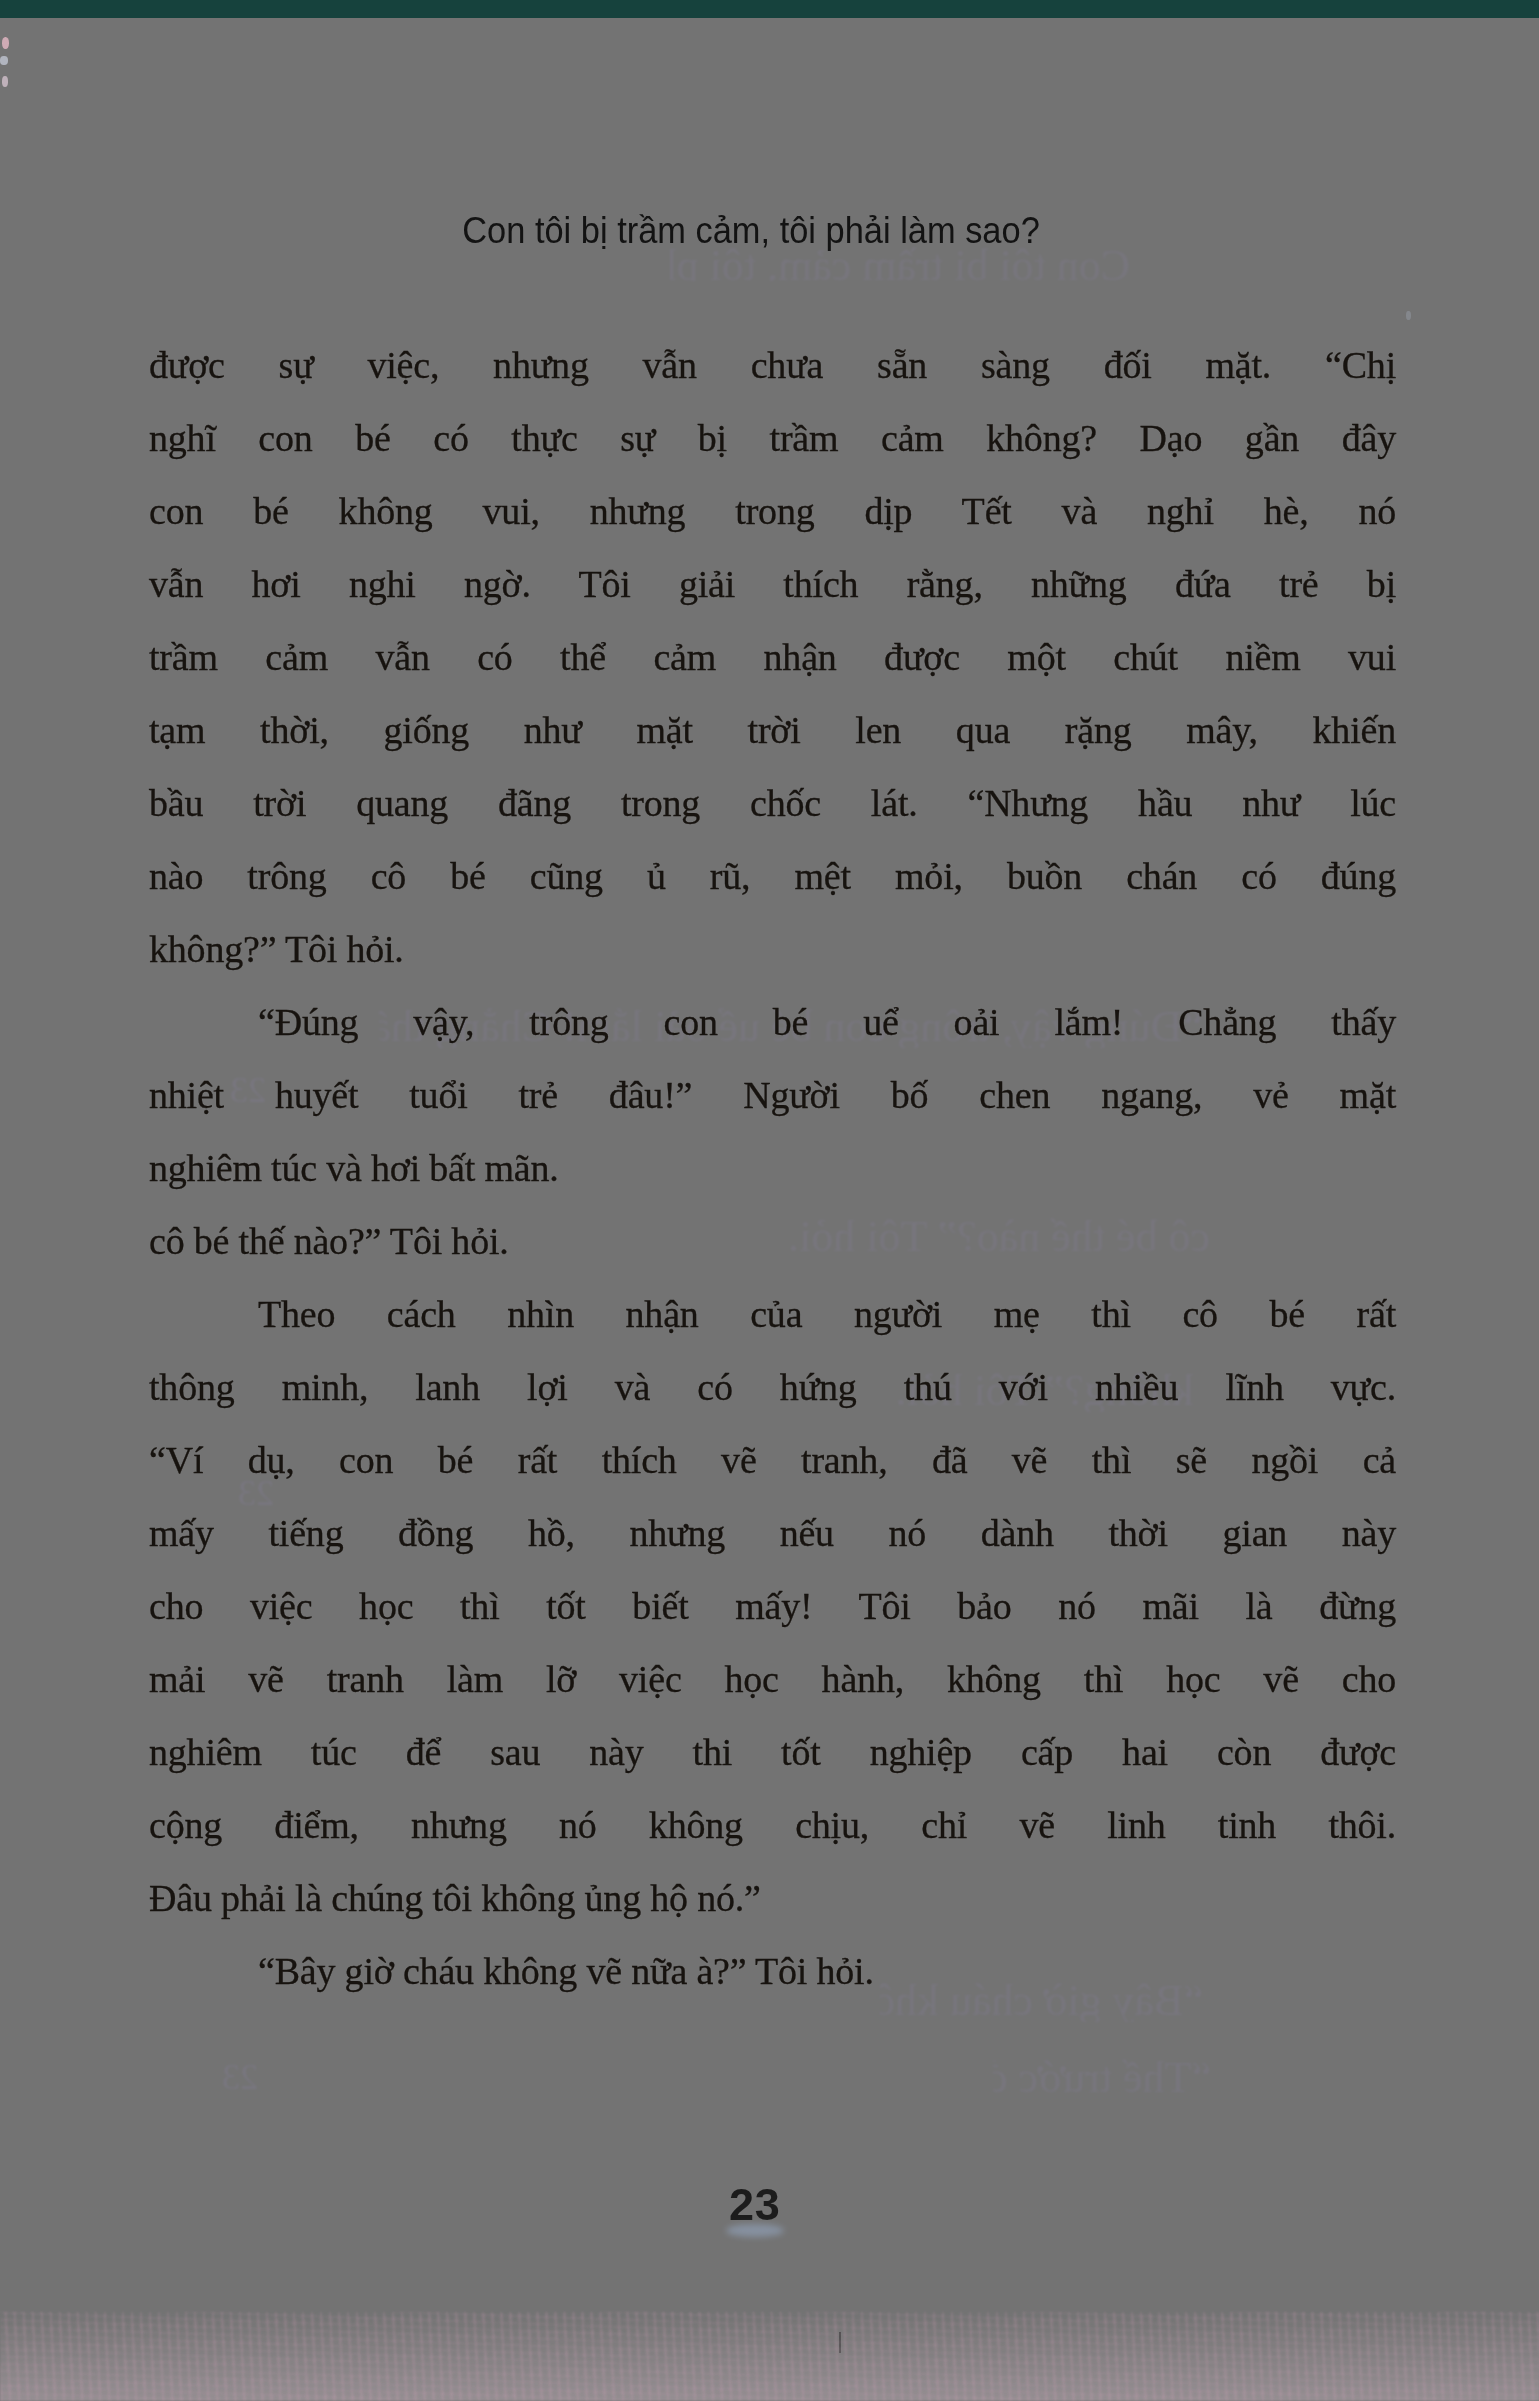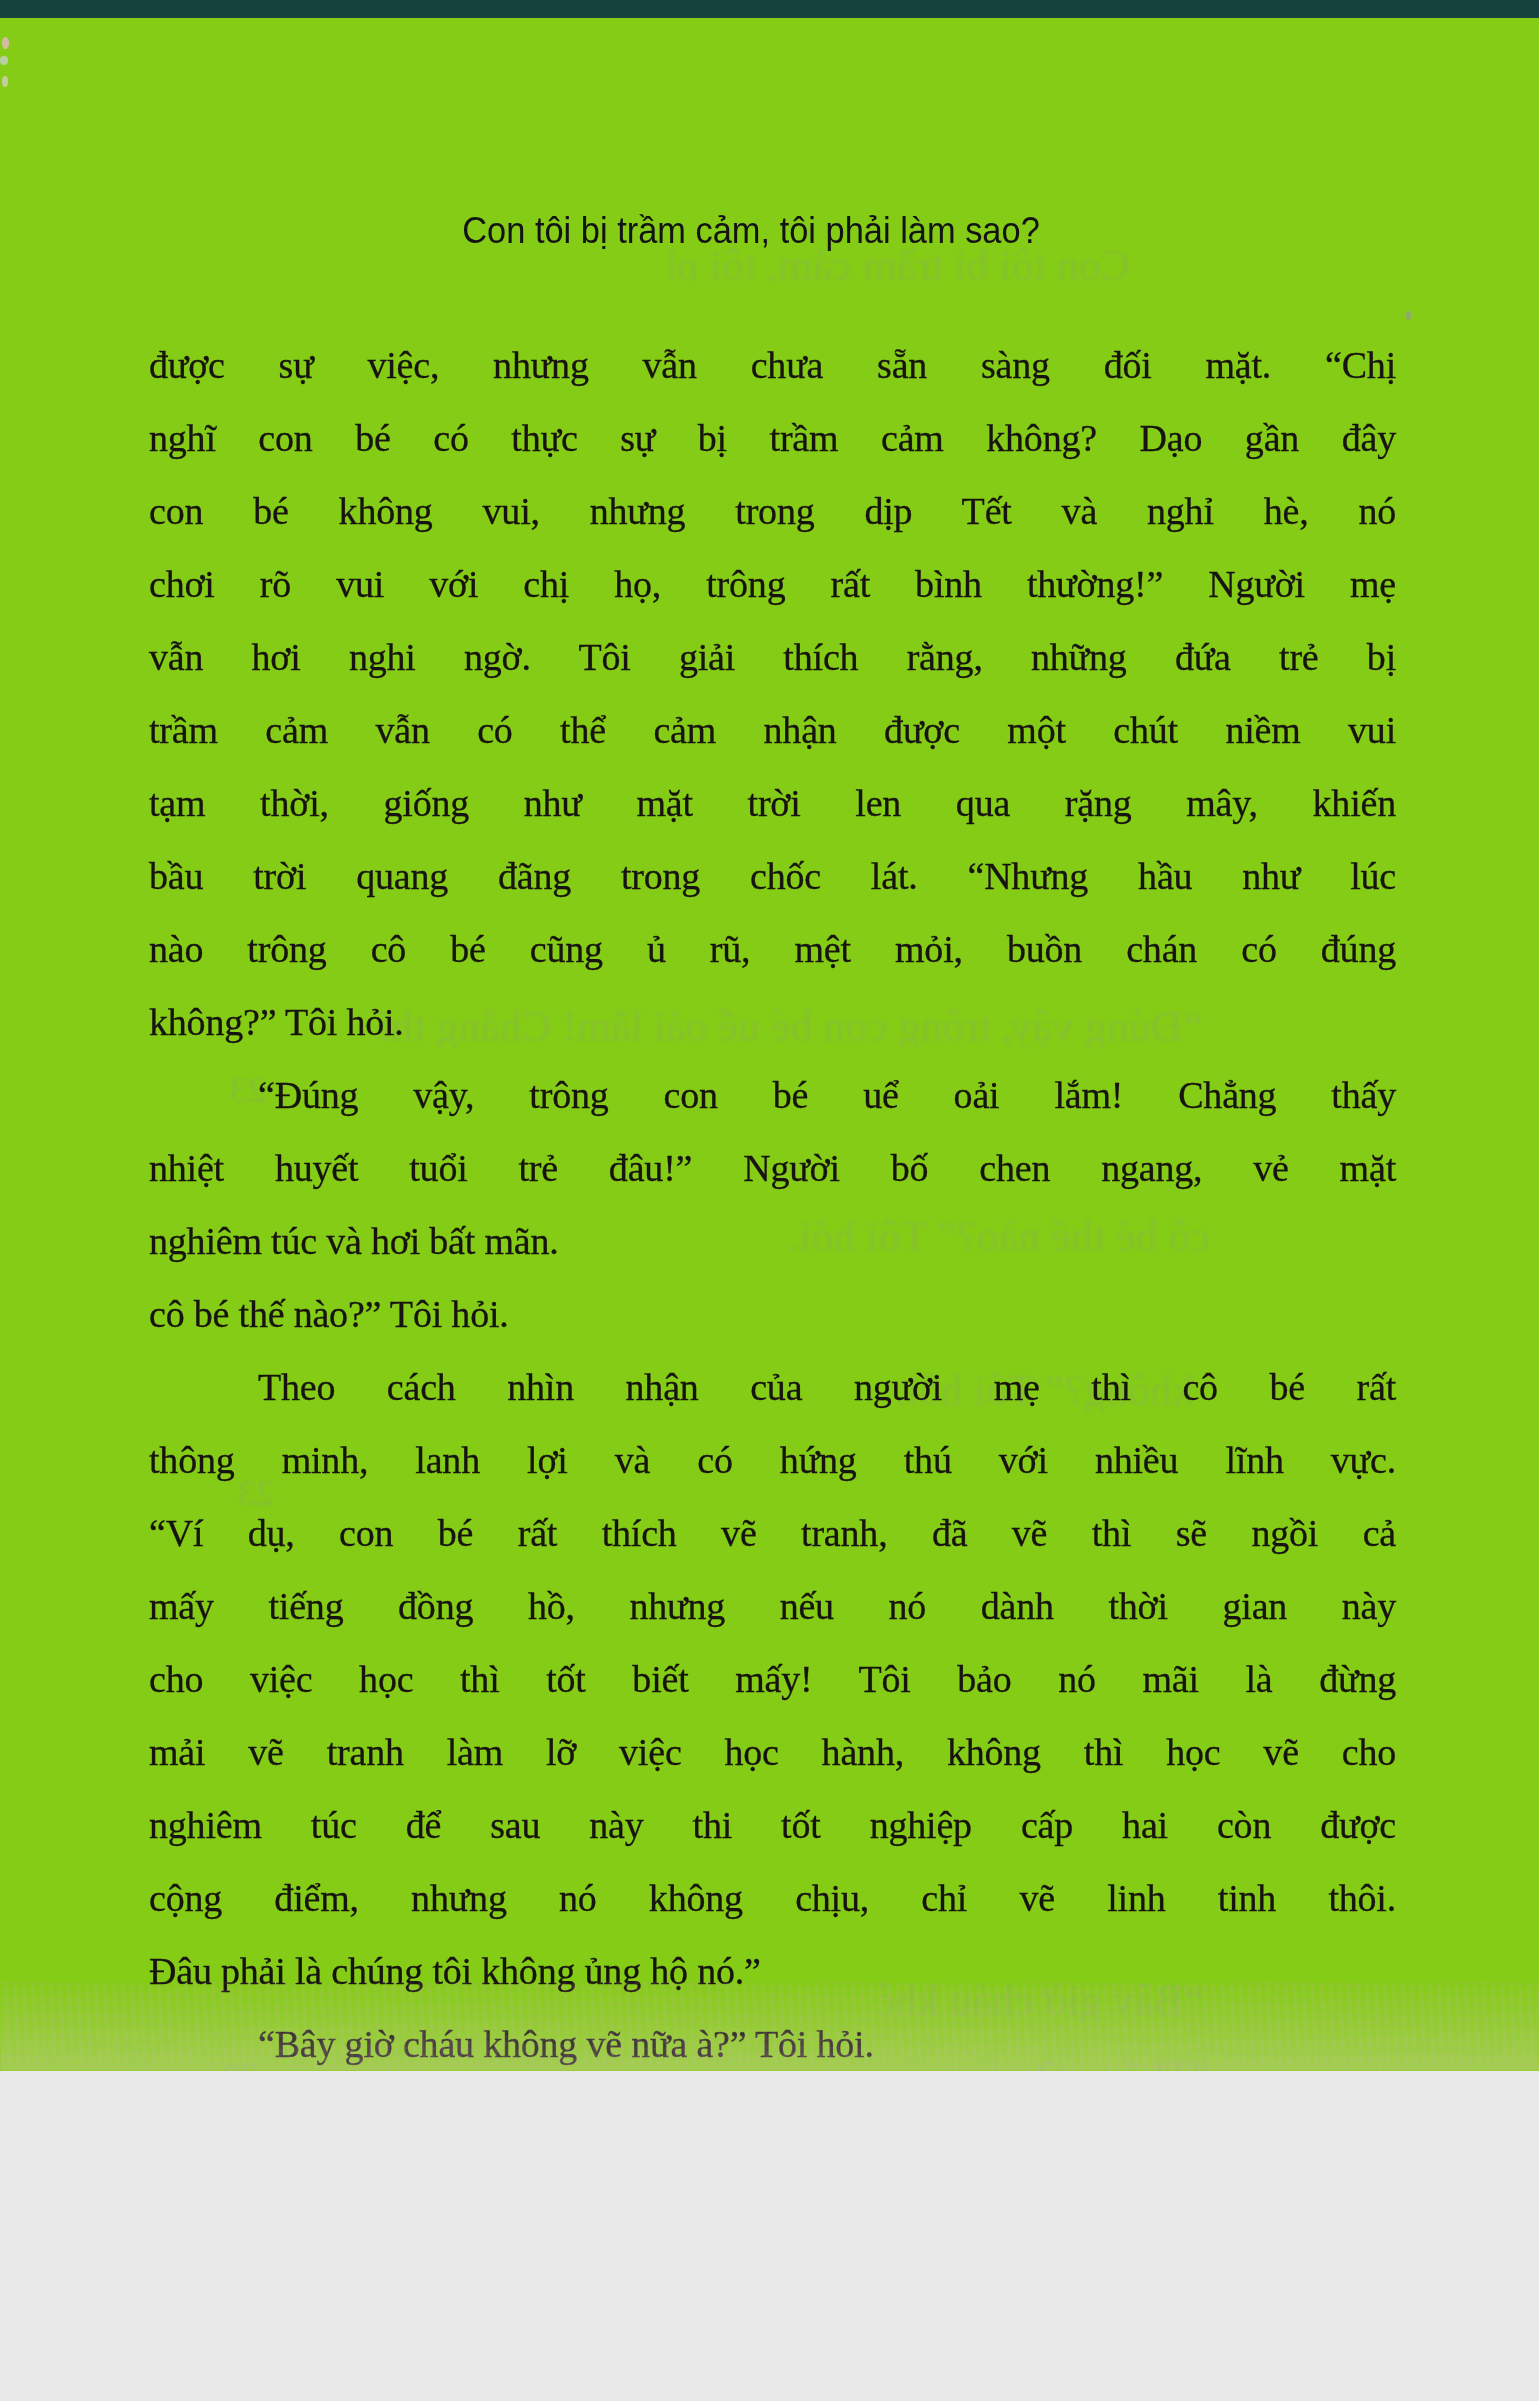--- a/index.html
+++ b/index.html
@@ -1,17 +1,17 @@
 <!DOCTYPE html>
 <html lang="vi" style="font-size:13px"><head>
 <meta charset="utf-8">
 <style>
   html,body{margin:0;padding:0;}
   body{width:1540px;height:2401px;background:#e9e9e9;font-family:"Liberation Serif","DejaVu Serif",serif;}
-  .page{position:relative;width:1540px;height:2071px;background:#84cc16;overflow:hidden;}
+  .page{position:relative;width:1540px;height:2401px;background:#737373;overflow:hidden;}
 
   
   .topbar{position:absolute;left:0;top:0;width:100%;height:18px;background:#16423d;}
 
   
   .running-header{
     position:absolute;top:211px;left:calc(50% - 18.6px);
     transform:translateX(-50%) scaleX(.93);transform-origin:center;
     font-family:"Liberation Sans","DejaVu Sans",sans-serif;
     font-size:37px;line-height:40px;color:#131313;white-space:nowrap;
@@ -81,21 +81,20 @@
     <div class="ghost small" style="left:121px;top:2054px;width:137px;height:39px;">23</div>
     <div class="ghost" style="left:993px;top:2054px;width:218px;height:45px;">“Thế trước đây khi tràn đầy nhiệt huyết thì trông</div>
   </div>
 
   <div class="running-header">Con tôi bị trầm cảm, tôi phải làm sao?</div>
 
   <div class="textblock" id="textblock">
       <div class="line">được sự việc, nhưng vẫn chưa sẵn sàng đối mặt. “Chị</div>
       <div class="line">nghĩ con bé có thực sự bị trầm cảm không? Dạo gần đây</div>
       <div class="line">con bé không vui, nhưng trong dịp Tết và nghỉ hè, nó</div>
-      <div class="line">chơi rõ vui với chị họ, trông rất bình thường!” Người mẹ</div>
       <div class="line">vẫn hơi nghi ngờ. Tôi giải thích rằng, những đứa trẻ bị</div>
       <div class="line">trầm cảm vẫn có thể cảm nhận được một chút niềm vui</div>
       <div class="line">tạm thời, giống như mặt trời len qua rặng mây, khiến</div>
       <div class="line">bầu trời quang đãng trong chốc lát. “Nhưng hầu như lúc</div>
       <div class="line">nào trông cô bé cũng ủ rũ, mệt mỏi, buồn chán có đúng</div>
       <div class="line last">không?” Tôi hỏi.</div>
       <div class="line indent">“Đúng vậy, trông con bé uể oải lắm! Chẳng thấy</div>
       <div class="line">nhiệt huyết tuổi trẻ đâu!” Người bố chen ngang, vẻ mặt</div>
       <div class="line last">nghiêm túc và hơi bất mãn.</div>
       <div class="line last">cô bé thế nào?” Tôi hỏi.</div>

